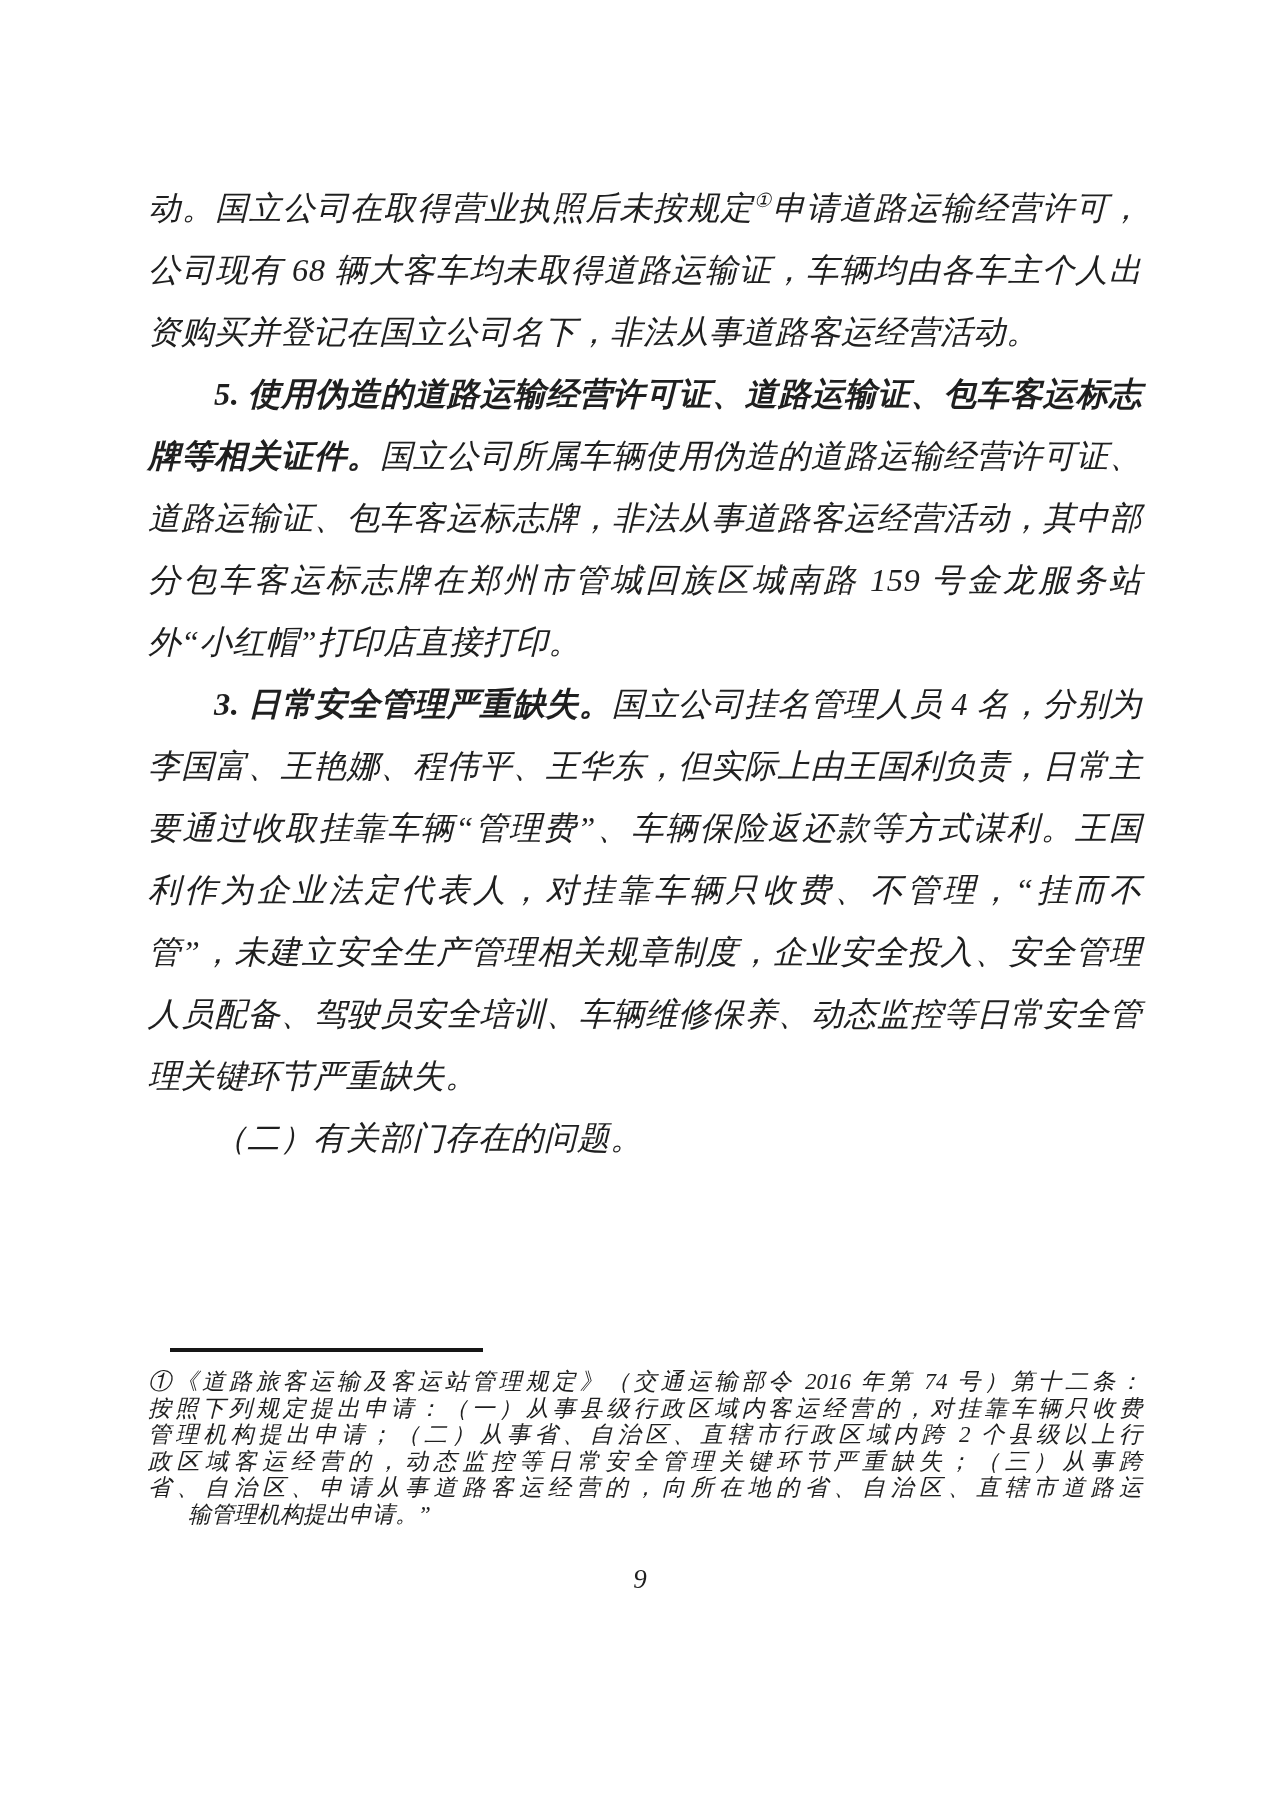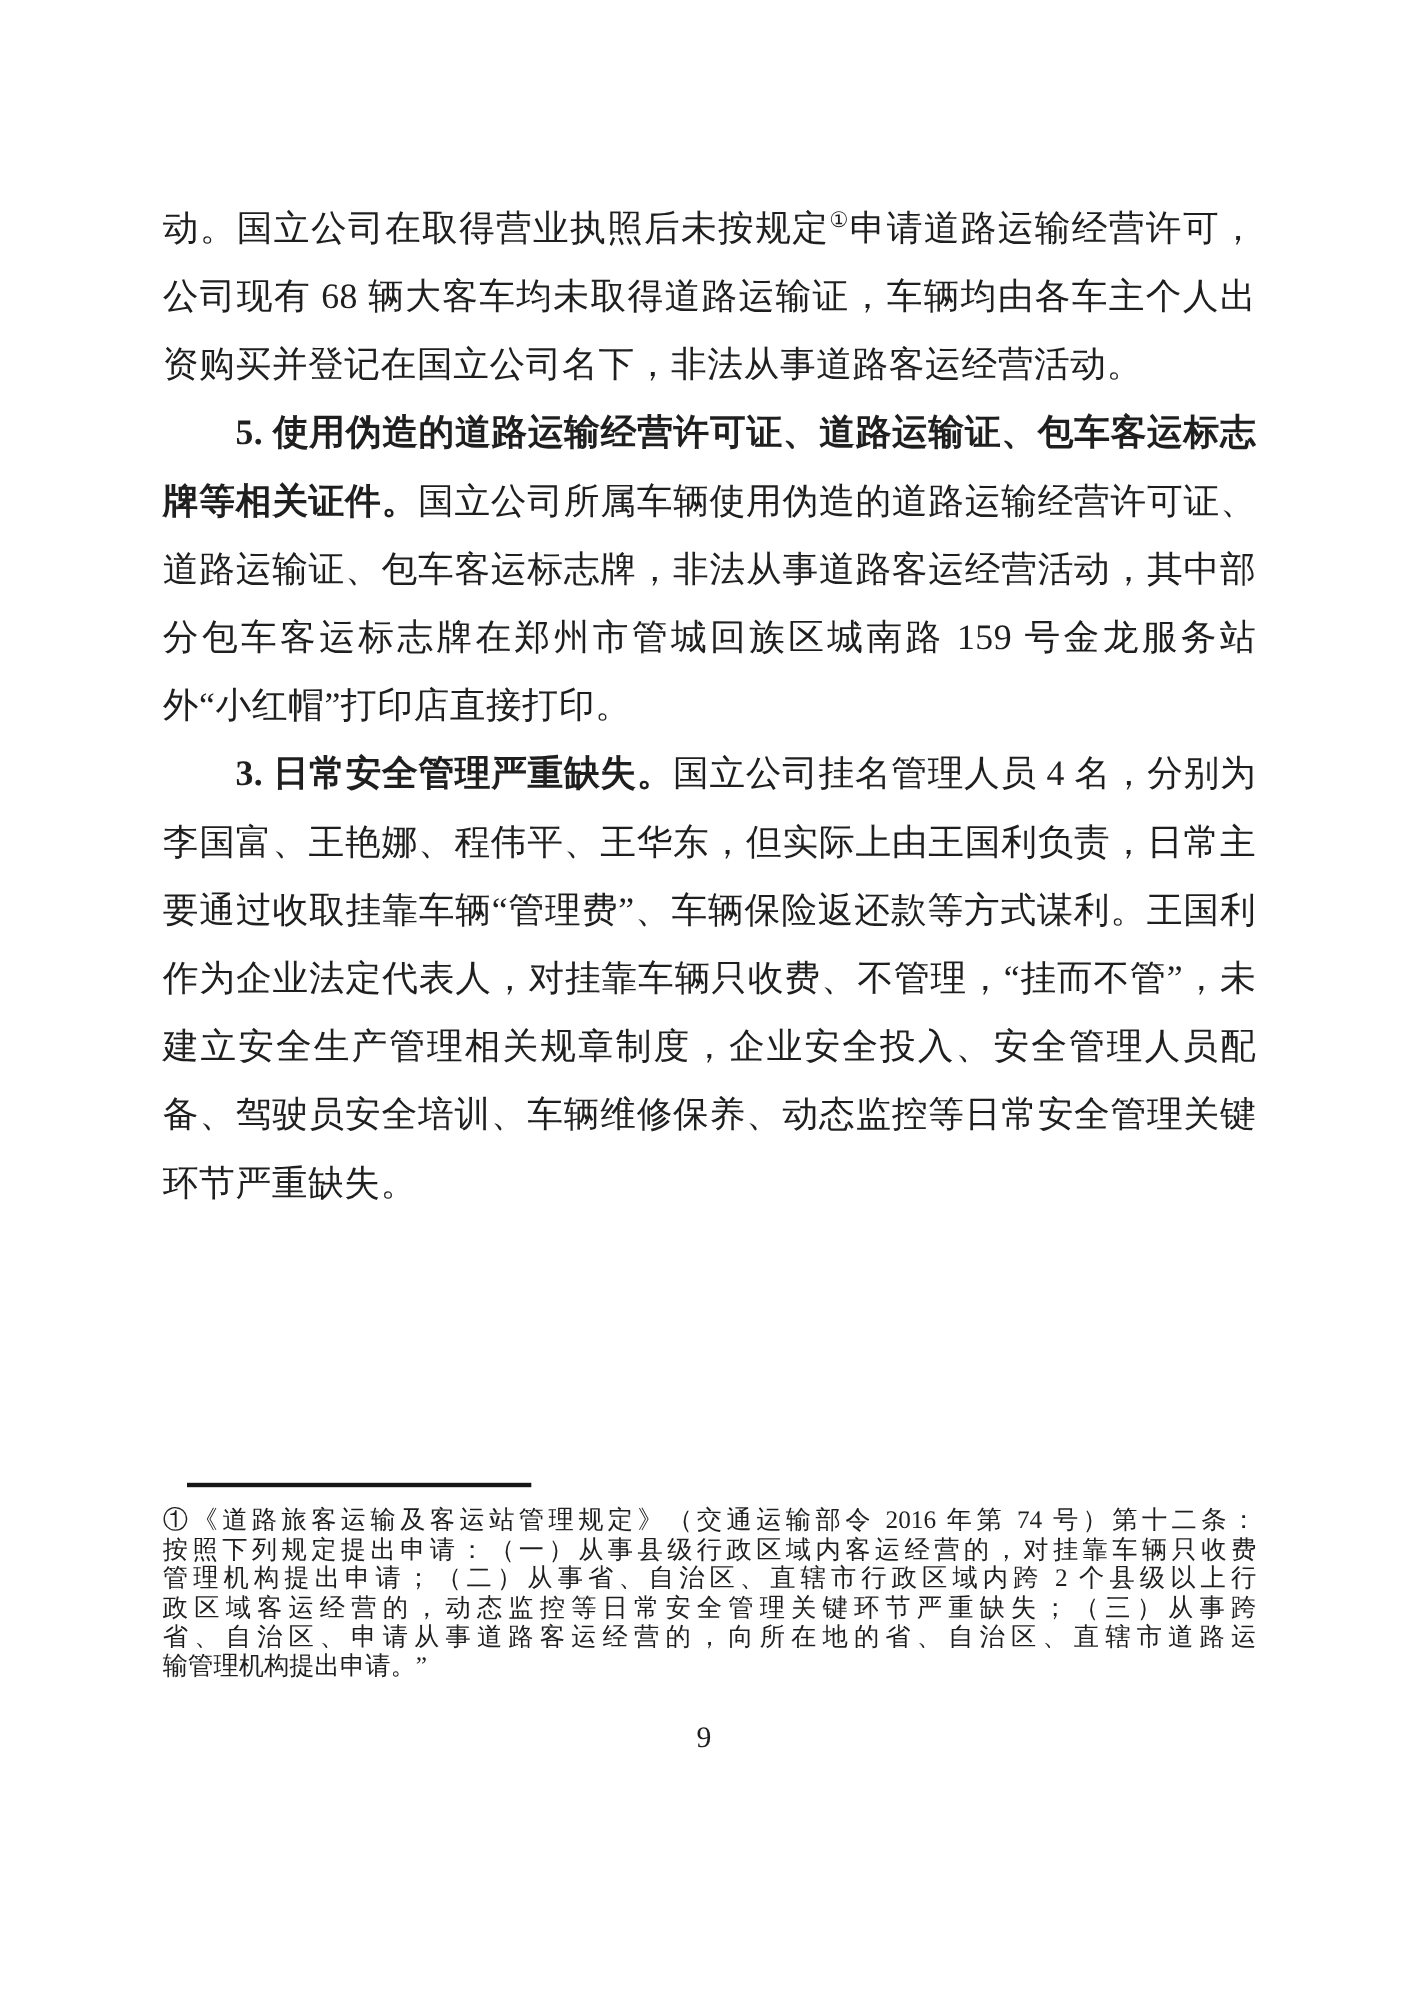--- a/index.html
+++ b/index.html
@@ -5,20 +5,21 @@
   html, body { margin: 0; padding: 0; background: #e8e8e8; }
   .page {
     position: relative;
     width: 1280px;
     height: 1810px;
     margin: 0 auto;
     background: #ffffff;
     color: #1f1f1f;
     font-family: "Liberation Serif", "DejaVu Serif", serif;
     overflow: hidden;
+    font-style: italic;
   }
   .main-text {
     position: absolute;
     left: 148px;
     top: 177px;
     width: 994px;
   }
   .para {
     margin: 0;
     font-size: 32.5px;
@@ -49,21 +50,21 @@
     top: 1369px;
     width: 994px;
   }
   .fn-line {
     font-size: 23px;
     line-height: 26.5px;
     text-align: justify;
     text-align-last: justify;
     text-justify: inter-character;
   }
-  .fn-line.last { text-align-last: left; }
+  .fn-line.last { text-align-last: left; margin-left: 40px; }
   .page-number {
     position: absolute;
     left: 0;
     top: 1564px;
     width: 100%;
     text-align: center;
     font-size: 27px;
     color: #1f1f1f;
   }
 </style>
@@ -73,20 +74,21 @@
 <div class="page">
 
   <div class="main-text">
 
     <p class="para"><span class="run">动。国立公司在取得营业执照后未按规定</span><sup class="fnref">①</sup><span class="run">申请道路运输经营许可，公司现有 68 辆大客车均未取得道路运输证，车辆均由各车主个人出资购买并登记在国立公司名下，非法从事道路客运经营活动。</span></p>
 
     <p class="para indent"><span class="run b">5. 使用伪造的道路运输经营许可证、道路运输证、包车客运标志牌等相关证件。</span><span class="run">国立公司所属车辆使用伪造的道路运输经营许可证、道路运输证、包车客运标志牌，非法从事道路客运经营活动，其中部分包车客运标志牌在郑州市管城回族区城南路 159 号金龙服务站外“小红帽”打印店直接打印。</span></p>
 
     <p class="para indent"><span class="run b">3. 日常安全管理严重缺失。</span><span class="run">国立公司挂名管理人员 4 名，分别为李国富、王艳娜、程伟平、王华东，但实际上由王国利负责，日常主要通过收取挂靠车辆“管理费”、车辆保险返还款等方式谋利。王国利作为企业法定代表人，对挂靠车辆只收费、不管理，“挂而不管”，未建立安全生产管理相关规章制度，企业安全投入、安全管理人员配备、驾驶员安全培训、车辆维修保养、动态监控等日常安全管理关键环节严重缺失。</span></p>
 
+    <p class="para indent"><span class="run">（二）有关部门存在的问题。</span></p>
 
   </div>
 
   <div class="footnote-rule"></div>
 
   <div class="footnote">
     <div class="fn-line">①《道路旅客运输及客运站管理规定》（交通运输部令 2016 年第 74 号）第十二条：</div>
     <div class="fn-line">按照下列规定提出申请：（一）从事县级行政区域内客运经营的，对挂靠车辆只收费</div>
     <div class="fn-line">管理机构提出申请；（二）从事省、自治区、直辖市行政区域内跨 2 个县级以上行</div>
     <div class="fn-line">政区域客运经营的，动态监控等日常安全管理关键环节严重缺失；（三）从事跨</div>

